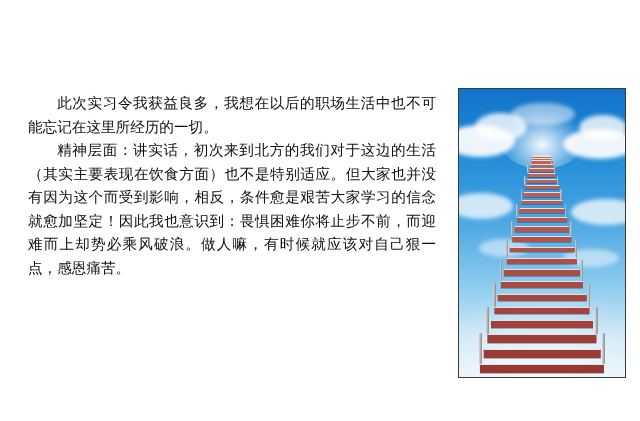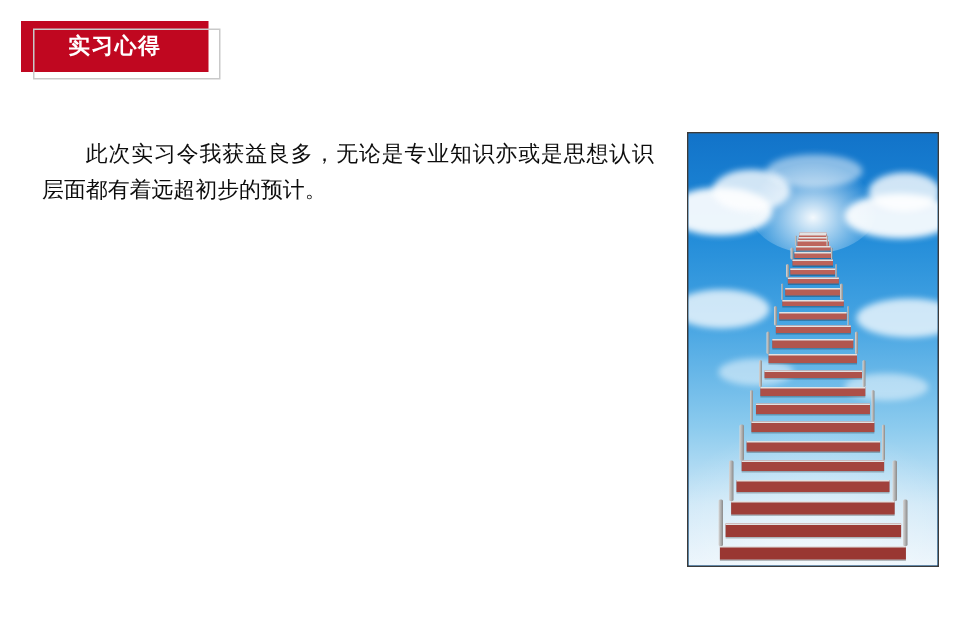--- a/index.html
+++ b/index.html
@@ -148,28 +148,24 @@
     height: 60px;
     background: radial-gradient(ellipse at 50% 60%, rgba(255,255,255,0.95) 0%, rgba(255,255,255,0.35) 45%, rgba(255,255,255,0) 72%);
     border-radius: 50%;
   }
 </style>
 </head>
 <body>
 
 <div class="slide">
 
-  <div class="title-wrap">
-    <div class="title-bar"></div>
-    <div class="title-bar-outline"></div>
-    <div class="title-text">实习心得</div>
-  </div>
 
   <div class="body-text">
-    <p>此次实习令我获益良多，无论是专业知识亦或是思想认识层面都有着远超初步的预计。</p>
+    <p>此次实习令我获益良多，我想在以后的职场生活中也不可能忘记在这里所经历的一切。</p>
+    <p>精神层面：讲实话，初次来到北方的我们对于这边的生活（其实主要表现在饮食方面）也不是特别适应。但大家也并没有因为这个而受到影响，相反，条件愈是艰苦大家学习的信念就愈加坚定！因此我也意识到：畏惧困难你将止步不前，而迎难而上却势必乘风破浪。做人嘛，有时候就应该对自己狠一点，感恩痛苦。</p>
   </div>
 
   <div class="photo-frame">
     <div class="photo">
       <div class="cloud c1"></div>
       <div class="cloud c2"></div>
       <div class="cloud c3"></div>
       <div class="cloud c4"></div>
       <div class="cloud c7"></div>
       <div class="cloud c5"></div>

